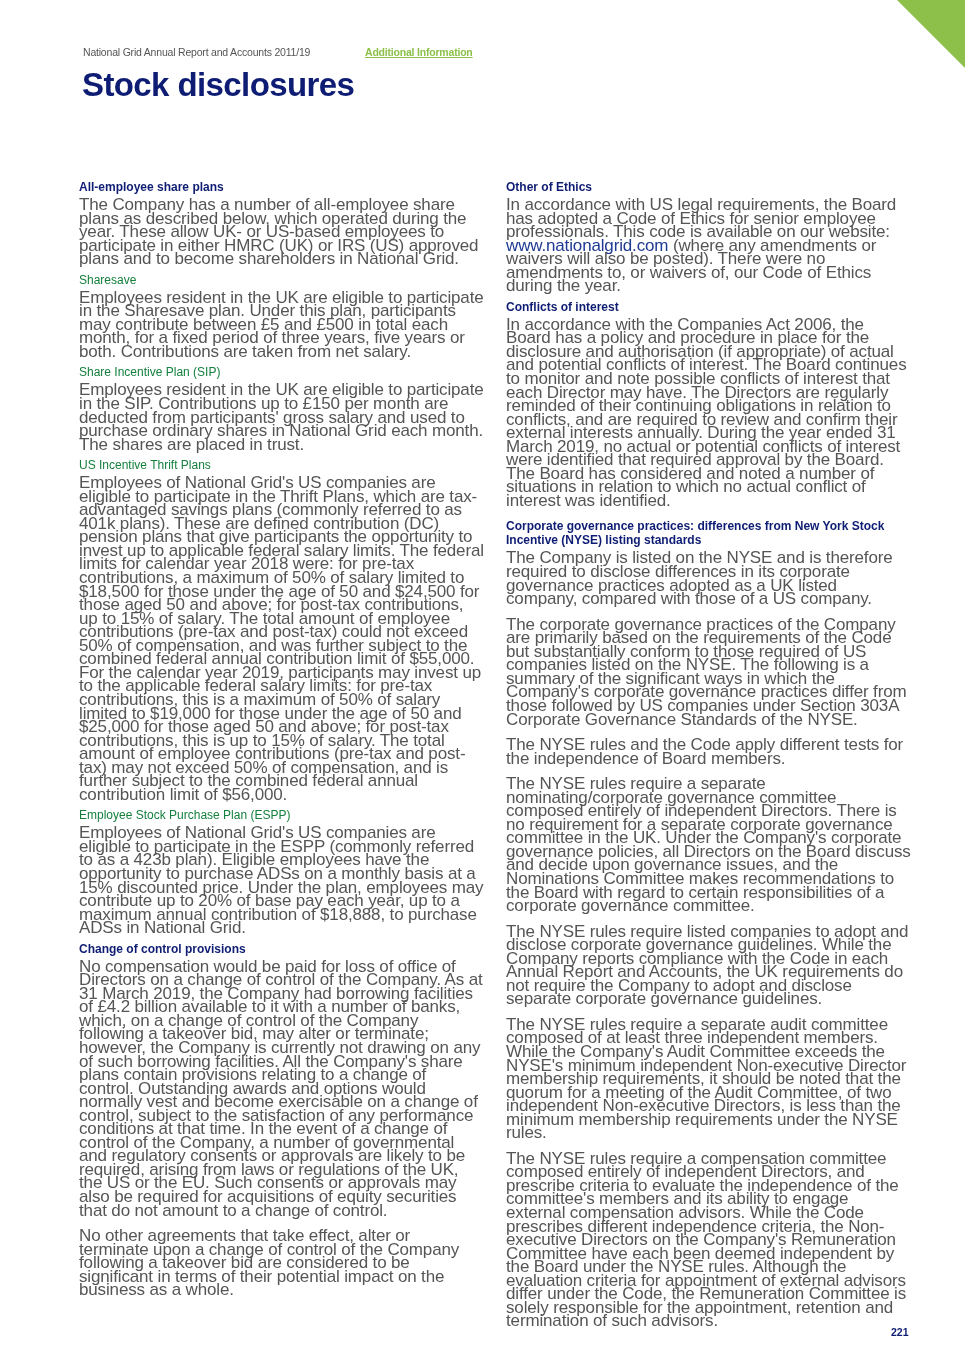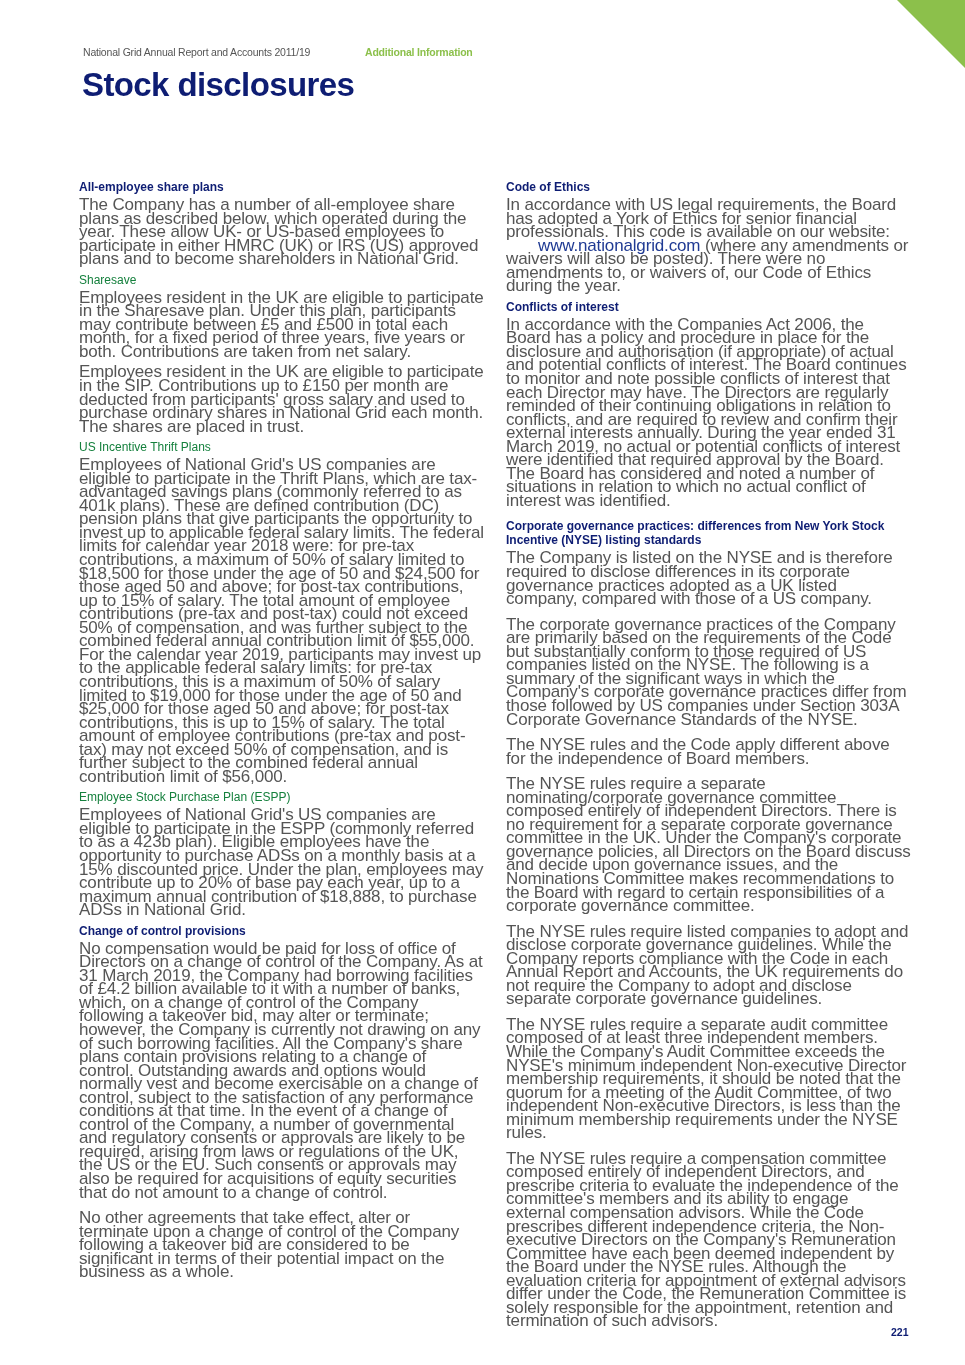--- a/index.html
+++ b/index.html
@@ -8,40 +8,40 @@
     font-family: "Liberation Sans", sans-serif; color: #4a4a4a;
   }
   .corner {
     position: absolute; top: 0; right: 0; width: 0; height: 0;
     border-top: 68px solid #8cc04b; border-left: 68px solid transparent;
   }
   .header-line {
     position: absolute; top: 46px; left: 83px; font-size: 10.5px; color: #555;
     letter-spacing: -0.2px;
   }
-  .header-line .section { position: absolute; left: 282px; top: 0; color: #8cc04b; font-weight: bold; white-space: nowrap; }
+  .header-line .section { position: absolute; left: 282px; top: 0; color: #8cc04b; font-weight: bold; white-space: nowrap; text-decoration: underline; }
   .title {
     position: absolute; top: 66px; left: 82px; margin: 0;
     font-size: 33px; font-weight: bold; color: #0e1d73; letter-spacing: -0.6px;
   }
   .col { position: absolute; top: 180px; width: 405px; }
   .col.left { left: 79px; }
   .col.right { left: 506px; }
   h2 {
     margin: 0 0 4px 0; font-size: 12px; line-height: 14px; font-weight: bold; color: #0e1d73;
   }
   h3 {
     margin: 0 0 4px 0; font-size: 12px; line-height: 14px; font-weight: normal; color: #15803d;
   }
   p {
     margin: 0 0 12px 0; font-size: 17px; line-height: 13.55px; color: #555555;
     letter-spacing: -0.15px;
   }
   .tight { margin-bottom: 7px; }
-  .link { color: #1f3a93; margin-left: 32px; }
+  .link { color: #1f3a93; }
   .page-number {
     position: absolute; top: 1326px; left: 891px; font-size: 10.5px; font-weight: bold; color: #0e1d73;
   }
 </style>
 </head>
 <body>
 
 <div class="corner"></div>
 
 <div class="header-line">
@@ -51,43 +51,44 @@
 
 <h1 class="title">Stock disclosures</h1>
 
 <div class="col left">
   <h2>All-employee share plans</h2>
   <p class="tight">The Company has a number of all-employee share plans as described below, which operated during the year. These allow UK- or US-based employees to participate in either HMRC (UK) or IRS (US) approved plans and to become shareholders in National Grid.</p>
 
   <h3>Sharesave</h3>
   <p class="tight">Employees resident in the UK are eligible to participate in the Sharesave plan. Under this plan, participants may contribute between £5 and £500 in total each month, for a fixed period of three years, five years or both. Contributions are taken from net salary.</p>
 
+  <h3>Share Incentive Plan (SIP)</h3>
   <p class="tight">Employees resident in the UK are eligible to participate in the SIP. Contributions up to £150 per month are deducted from participants' gross salary and used to purchase ordinary shares in National Grid each month. The shares are placed in trust.</p>
 
   <h3>US Incentive Thrift Plans</h3>
   <p class="tight">Employees of National Grid's US companies are eligible to participate in the Thrift Plans, which are tax-advantaged savings plans (commonly referred to as 401k plans). These are defined contribution (DC) pension plans that give participants the opportunity to invest up to applicable federal salary limits. The federal limits for calendar year 2018 were: for pre-tax contributions, a maximum of 50% of salary limited to $18,500 for those under the age of 50 and $24,500 for those aged 50 and above; for post-tax contributions, up to 15% of salary. The total amount of employee contributions (pre-tax and post-tax) could not exceed 50% of compensation, and was further subject to the combined federal annual contribution limit of $55,000. For the calendar year 2019, participants may invest up to the applicable federal salary limits: for pre-tax contributions, this is a maximum of 50% of salary limited to $19,000 for those under the age of 50 and $25,000 for those aged 50 and above; for post-tax contributions, this is up to 15% of salary. The total amount of employee contributions (pre-tax and post-tax) may not exceed 50% of compensation, and is further subject to the combined federal annual contribution limit of $56,000.</p>
 
   <h3>Employee Stock Purchase Plan (ESPP)</h3>
   <p class="tight">Employees of National Grid's US companies are eligible to participate in the ESPP (commonly referred to as a 423b plan). Eligible employees have the opportunity to purchase ADSs on a monthly basis at a 15% discounted price. Under the plan, employees may contribute up to 20% of base pay each year, up to a maximum annual contribution of $18,888, to purchase ADSs in National Grid.</p>
 
   <h2>Change of control provisions</h2>
   <p>No compensation would be paid for loss of office of Directors on a change of control of the Company. As at 31 March 2019, the Company had borrowing facilities of £4.2 billion available to it with a number of banks, which, on a change of control of the Company following a takeover bid, may alter or terminate; however, the Company is currently not drawing on any of such borrowing facilities. All the Company's share plans contain provisions relating to a change of control. Outstanding awards and options would normally vest and become exercisable on a change of control, subject to the satisfaction of any performance conditions at that time. In the event of a change of control of the Company, a number of governmental and regulatory consents or approvals are likely to be required, arising from laws or regulations of the UK, the US or the EU. Such consents or approvals may also be required for acquisitions of equity securities that do not amount to a change of control.</p>
   <p>No other agreements that take effect, alter or terminate upon a change of control of the Company following a takeover bid are considered to be significant in terms of their potential impact on the business as a whole.</p>
 </div>
 
 <div class="col right">
-  <h2>Code of Ethics</h2>
-  <p class="tight"><span>In accordance with US legal requirements, the Board has adopted a York of Ethics for senior financial professionals. This code is available on our website: </span><span class="link">www.nationalgrid.com</span><span> (where any amendments or waivers will also be posted). There were no amendments to, or waivers of, our Code of Ethics during the year.</span></p>
+  <h2>Other of Ethics</h2>
+  <p class="tight"><span>In accordance with US legal requirements, the Board has adopted a Code of Ethics for senior employee professionals. This code is available on our website: </span><span class="link">www.nationalgrid.com</span><span> (where any amendments or waivers will also be posted). There were no amendments to, or waivers of, our Code of Ethics during the year.</span></p>
 
   <h2>Conflicts of interest</h2>
   <p>In accordance with the Companies Act 2006, the Board has a policy and procedure in place for the disclosure and authorisation (if appropriate) of actual and potential conflicts of interest. The Board continues to monitor and note possible conflicts of interest that each Director may have. The Directors are regularly reminded of their continuing obligations in relation to conflicts, and are required to review and confirm their external interests annually. During the year ended 31 March 2019, no actual or potential conflicts of interest were identified that required approval by the Board. The Board has considered and noted a number of situations in relation to which no actual conflict of interest was identified.</p>
 
   <h2>Corporate governance practices: differences from New York Stock Incentive (NYSE) listing standards</h2>
   <p>The Company is listed on the NYSE and is therefore required to disclose differences in its corporate governance practices adopted as a UK listed company, compared with those of a US company.</p>
   <p>The corporate governance practices of the Company are primarily based on the requirements of the Code but substantially conform to those required of US companies listed on the NYSE. The following is a summary of the significant ways in which the Company's corporate governance practices differ from those followed by US companies under Section 303A Corporate Governance Standards of the NYSE.</p>
-  <p>The NYSE rules and the Code apply different above for the independence of Board members.</p>
+  <p>The NYSE rules and the Code apply different tests for the independence of Board members.</p>
   <p>The NYSE rules require a separate nominating/corporate governance committee composed entirely of independent Directors. There is no requirement for a separate corporate governance committee in the UK. Under the Company's corporate governance policies, all Directors on the Board discuss and decide upon governance issues, and the Nominations Committee makes recommendations to the Board with regard to certain responsibilities of a corporate governance committee.</p>
   <p>The NYSE rules require listed companies to adopt and disclose corporate governance guidelines. While the Company reports compliance with the Code in each Annual Report and Accounts, the UK requirements do not require the Company to adopt and disclose separate corporate governance guidelines.</p>
   <p>The NYSE rules require a separate audit committee composed of at least three independent members. While the Company's Audit Committee exceeds the NYSE's minimum independent Non-executive Director membership requirements, it should be noted that the quorum for a meeting of the Audit Committee, of two independent Non-executive Directors, is less than the minimum membership requirements under the NYSE rules.</p>
   <p>The NYSE rules require a compensation committee composed entirely of independent Directors, and prescribe criteria to evaluate the independence of the committee's members and its ability to engage external compensation advisors. While the Code prescribes different independence criteria, the Non-executive Directors on the Company's Remuneration Committee have each been deemed independent by the Board under the NYSE rules. Although the evaluation criteria for appointment of external advisors differ under the Code, the Remuneration Committee is solely responsible for the appointment, retention and termination of such advisors.</p>
 </div>
 
 <div class="page-number">221</div>
 
 </body></html>

